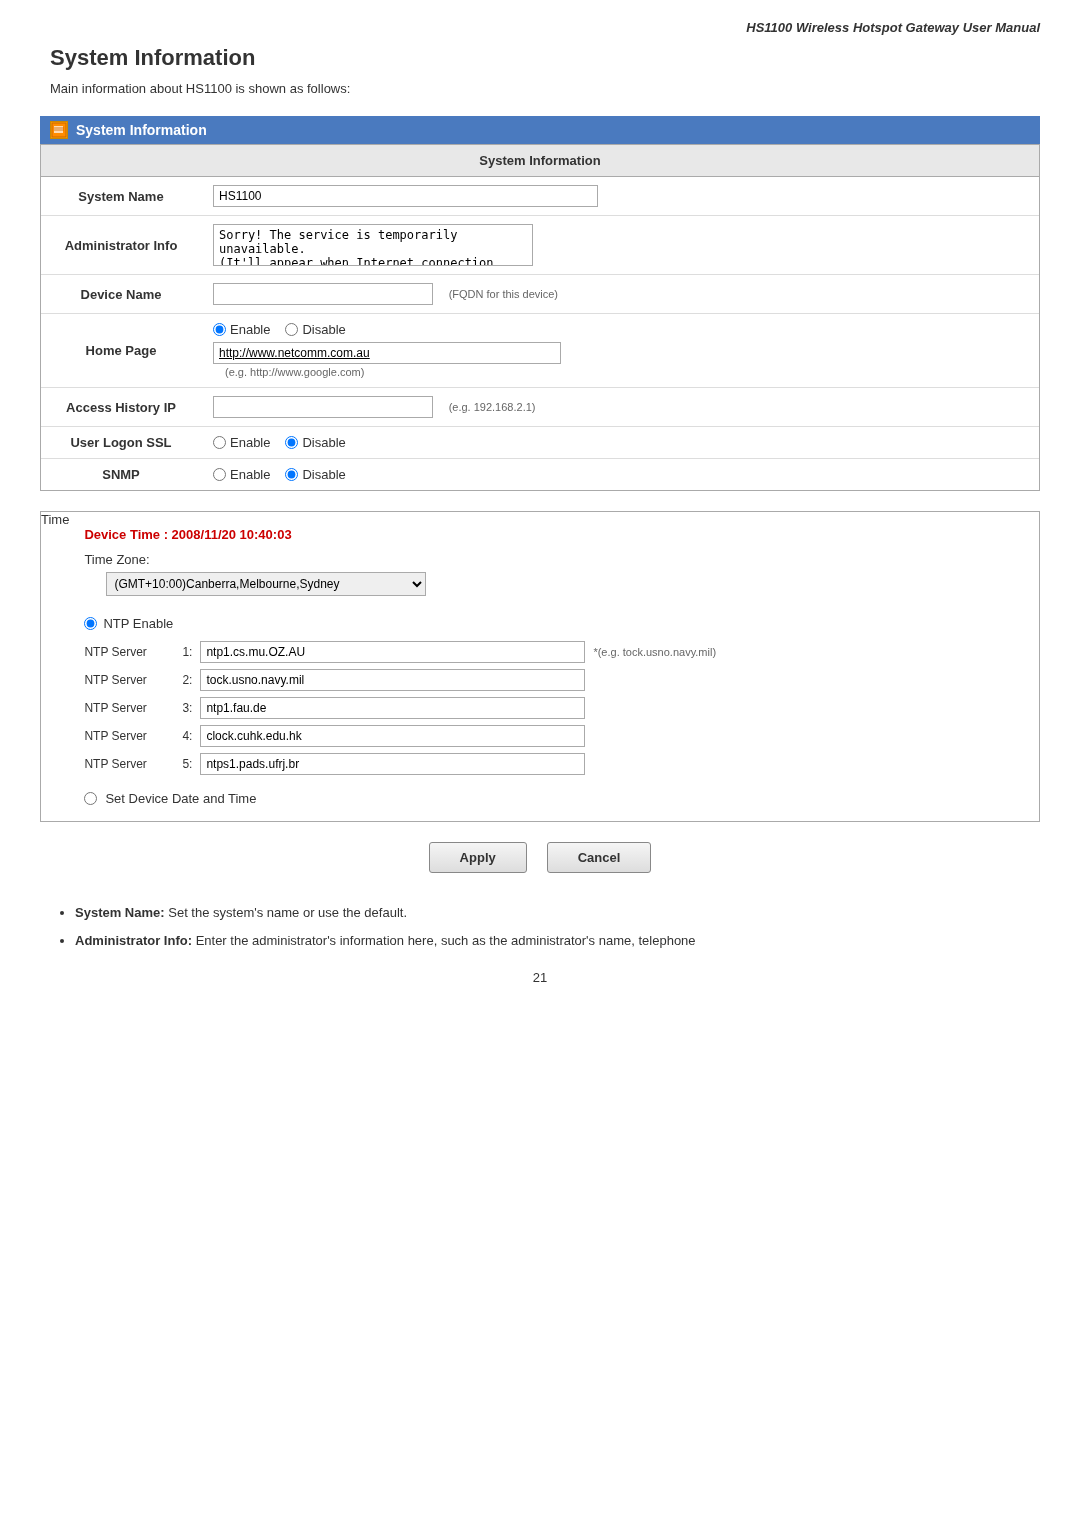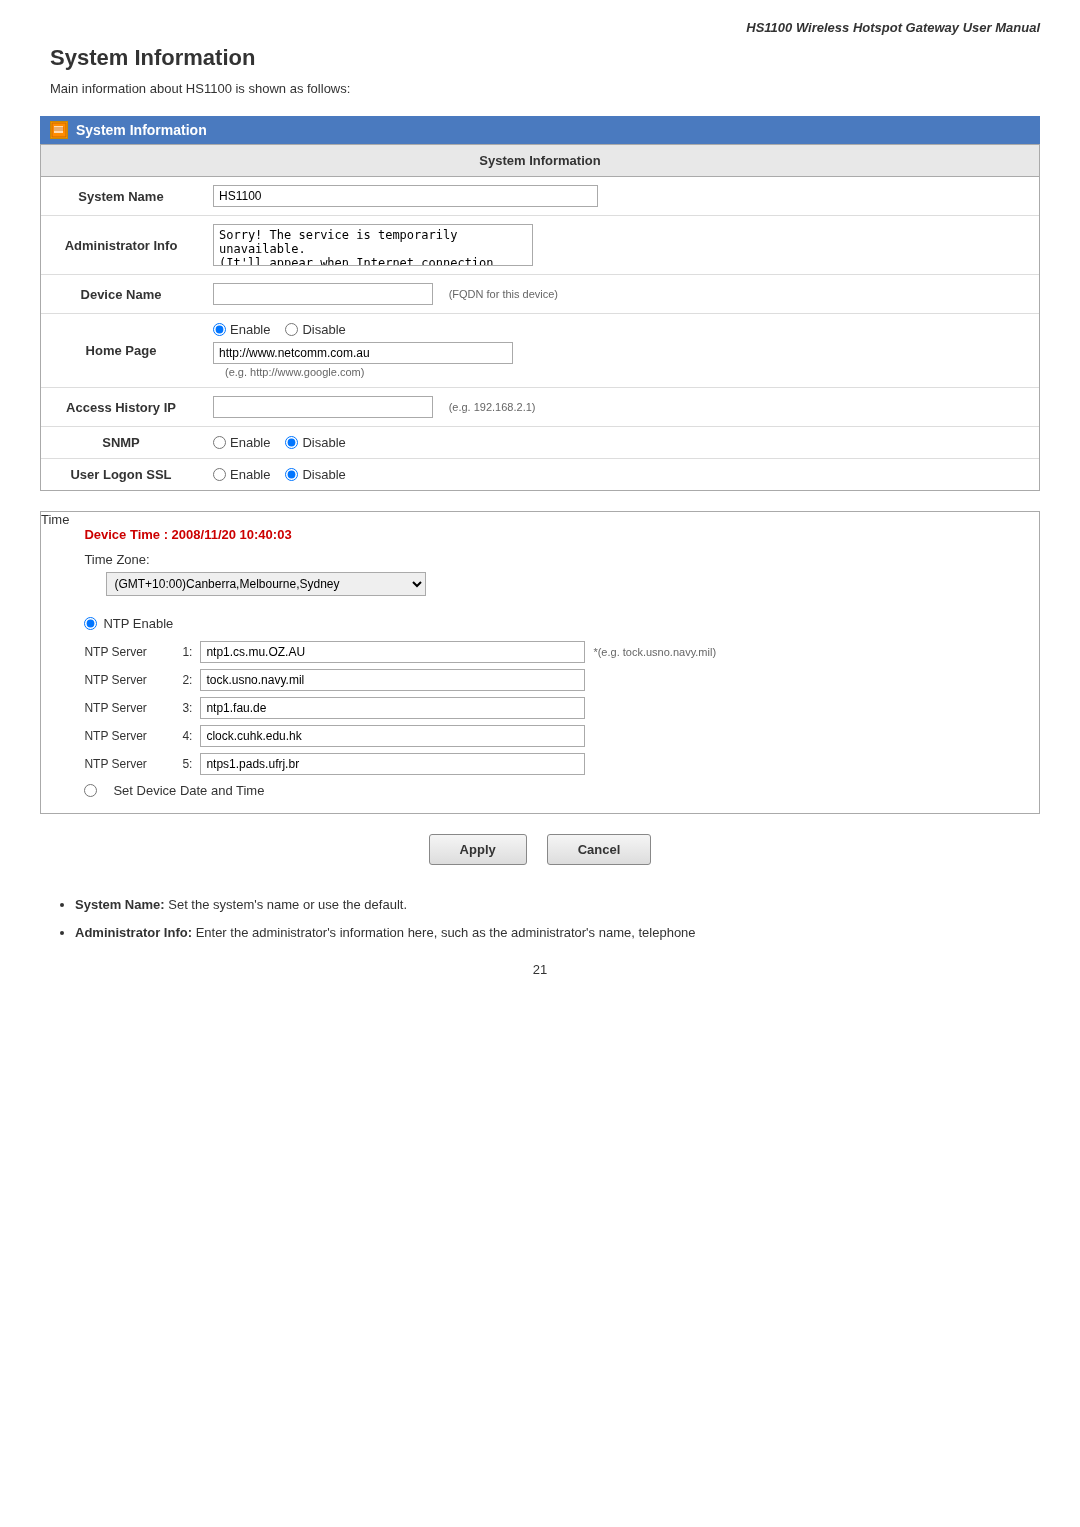--- a/index.html
+++ b/index.html
@@ -163,22 +163,22 @@
       padding: 2px 4px;
       font-size: 12px;
       width: 160px;
     }
     .ntp-hint {
       font-size: 11px;
       color: #666;
     }
     .set-device-row {
       display: flex;
-      gap: 16px;
-      margin-top: 8px;
+      gap: 8px;
+      margin-top: 16px;
     }
     .button-row {
       display: flex;
       justify-content: center;
       gap: 20px;
       margin: 20px 0 30px 0;
     }
     .btn {
       padding: 7px 30px;
       font-size: 13px;
@@ -276,60 +276,60 @@
         <div class="radio-group" style="margin-bottom:5px;">
           <label class="radio-label">
             <input type="radio" name="homepage" checked="" style="">
             <span>Enable</span>
           </label>
           <label class="radio-label">
             <input type="radio" name="homepage" style="">
             <span>Disable</span>
           </label>
         </div>
-        <input type="text" value="http://www.netcomm.com.au" style="width: 300px;"><br>
+        <input type="text" value="http://www.netcomm.com.au" style="width: 348px; text-decoration: underline;"><br>
         <span class="hint-text">(e.g. http://www.google.com)</span>
       </td>
     </tr>
 
     <tr>
       <td class="label-cell">Access History IP</td>
       <td class="value-cell">
         <input type="text" value="" style="width: 220px;">
         <span class="hint-text"> (e.g. 192.168.2.1)</span>
       </td>
     </tr>
 
 
     <tr>
+      <td class="label-cell">User Logon SSL</td>
+      <td class="value-cell">
+        <div class="radio-group">
+          <label class="radio-label">
+            <input type="radio" name="ssl" style="">
+            <span>Enable</span>
+          </label>
+          <label class="radio-label">
+            <input type="radio" name="ssl" checked="" style="">
+            <span>Disable</span>
+          </label>
+        </div>
+      </td>
+    </tr>
+
+    <tr>
       <td class="label-cell">SNMP</td>
       <td class="value-cell">
         <div class="radio-group">
           <label class="radio-label">
             <input type="radio" name="snmp" style="">
             <span>Enable</span>
           </label>
           <label class="radio-label">
             <input type="radio" name="snmp" checked="" style="">
-            <span>Disable</span>
-          </label>
-        </div>
-      </td>
-    </tr>
-
-    <tr>
-      <td class="label-cell">User Logon SSL</td>
-      <td class="value-cell">
-        <div class="radio-group">
-          <label class="radio-label">
-            <input type="radio" name="ssl" style="">
-            <span>Enable</span>
-          </label>
-          <label class="radio-label">
-            <input type="radio" name="ssl" checked="" style="">
             <span>Disable</span>
           </label>
         </div>
       </td>
     </tr>
   </tbody>
     </table>
 </div>
 
 <div class="time-section-outer">

